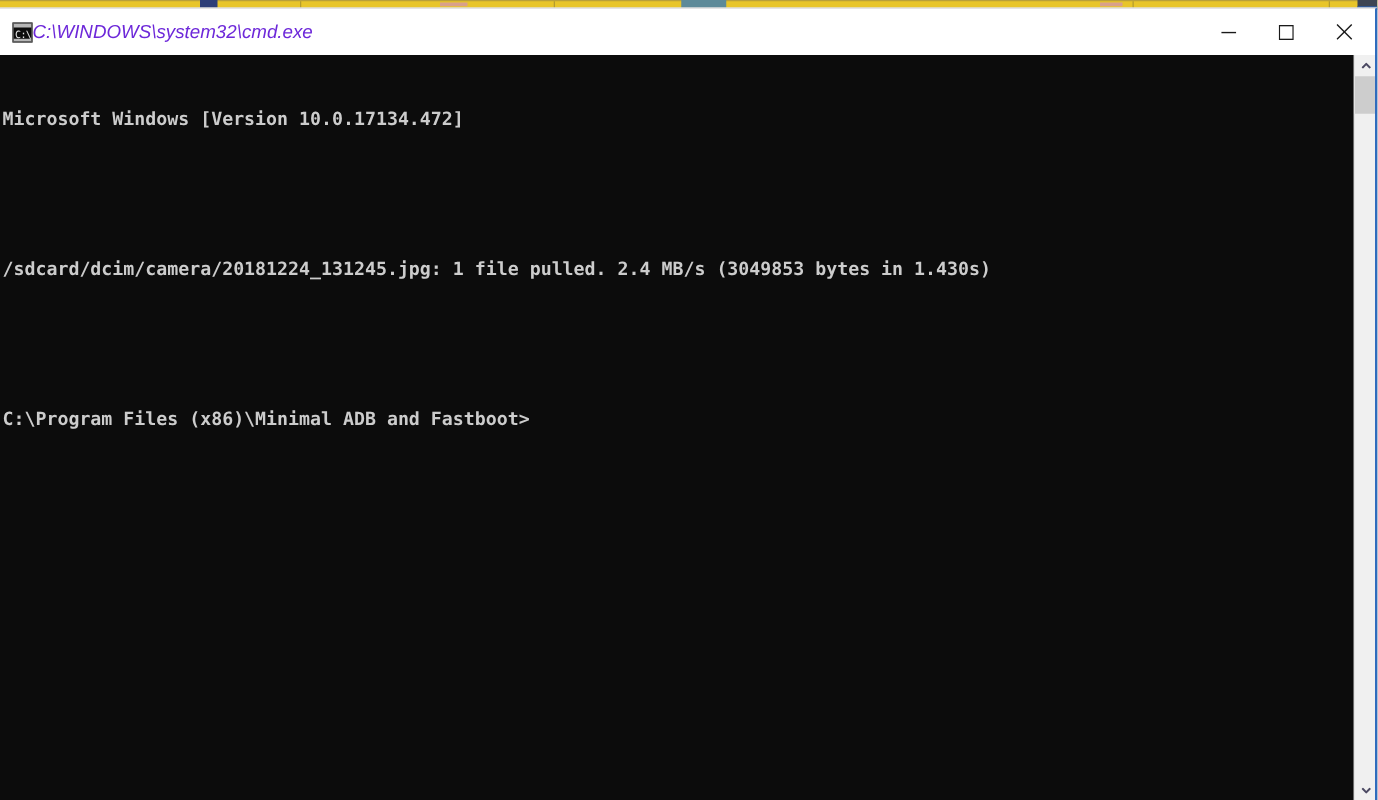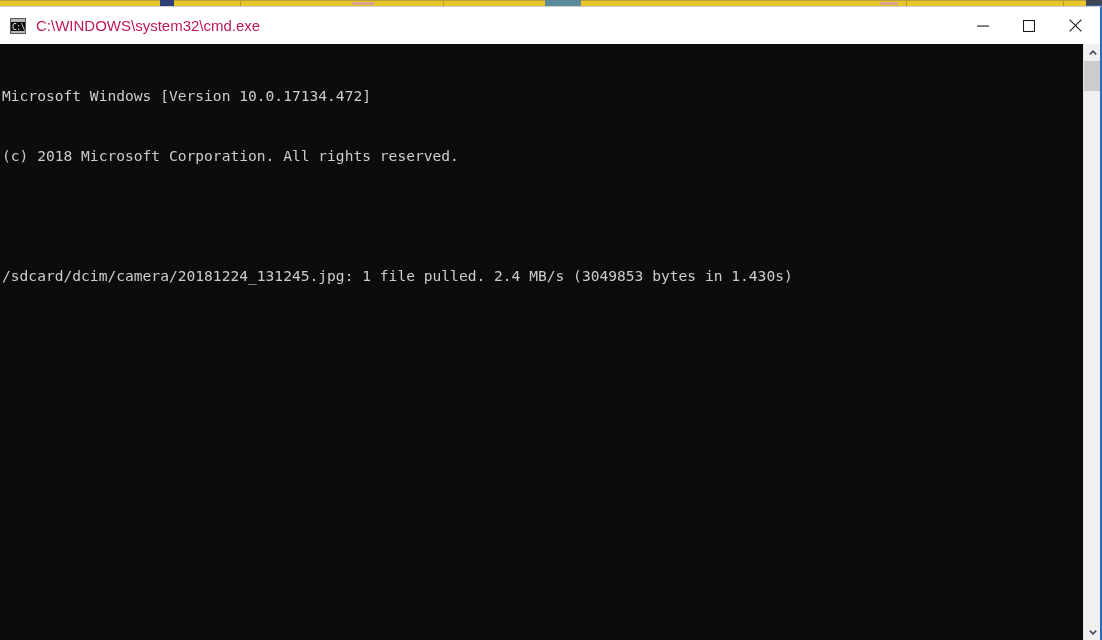--- a/index.html
+++ b/index.html
@@ -96,25 +96,25 @@
     letter-spacing: -0.5px;
     white-space: nowrap;
   }
   #window-icon .icon-botbar {
     position: absolute; left: 0; bottom: 0;
     width: 100%; height: 2px;
     background: #b7b7b7;
   }
 
   #window-title {
-    margin-left: 10px;
     font-family: "Liberation Sans", sans-serif;
     font-size: 15px;
-    color: #be185d;
+    color: #6d28d9;
     white-space: nowrap;
+    font-style: italic;
   }
 
   #window-controls {
     position: absolute;
     right: 2px; top: 0;
     height: 37px;
     display: flex;
     align-items: stretch;
   }
   .win-btn {
@@ -129,20 +129,21 @@
   }
   .win-btn svg { display: block; }
 
   
   #console-area {
     position: relative;
     width: 100%;
     height: 597px;
     background: #0c0c0c;
     overflow: hidden;
+    font-weight: bold;
   }
 
   #console-text {
     position: absolute;
     left: 2px;
     top: 2px;
     right: 24px;
     font-family: "DejaVu Sans Mono", monospace;
     font-size: 14.6px;
     line-height: 20px;
@@ -235,24 +236,24 @@
           </svg>
         </button>
 
       </div>
     </div>
 
     <div id="console-area">
 
       <div id="console-text">
         <div class="line">Microsoft Windows [Version 10.0.17134.472]</div>
-        <div class="line">(c) 2018 Microsoft Corporation. All rights reserved.</div>
         <div class="blank"></div>
         <div class="line">/sdcard/dcim/camera/20181224_131245.jpg: 1 file pulled. 2.4 MB/s (3049853 bytes in 1.430s)</div>
         <div class="blank"></div>
+        <div class="line">C:\Program Files (x86)\Minimal ADB and Fastboot&gt;</div>
       </div>
 
       <div id="scrollbar">
         <div id="sb-up">
           <svg class="sb-arrow" viewBox="0 0 8 5">
             <path d="M0.8 4.4 L4 1.1 L7.2 4.4" fill="none" stroke="#4c4a63" stroke-width="1.6"></path>
           </svg>
         </div>
         <div id="sb-thumb"></div>
         <div id="sb-down">

